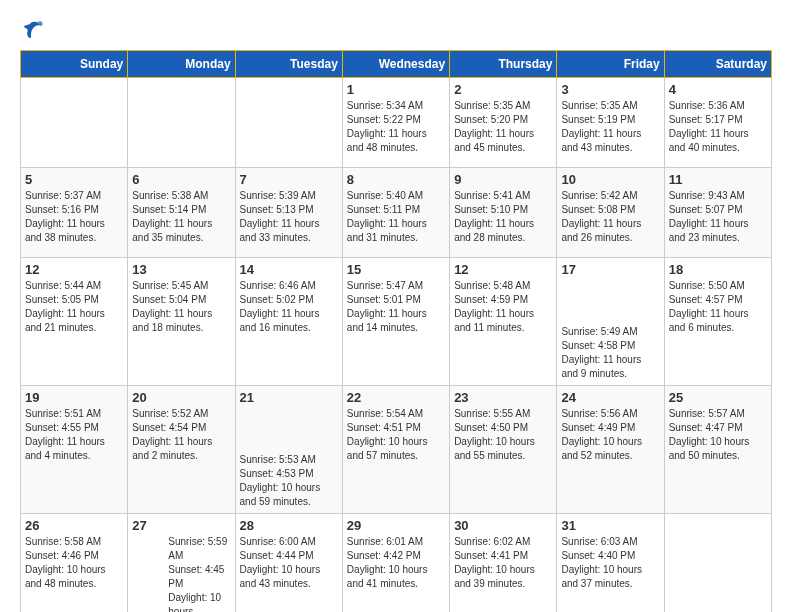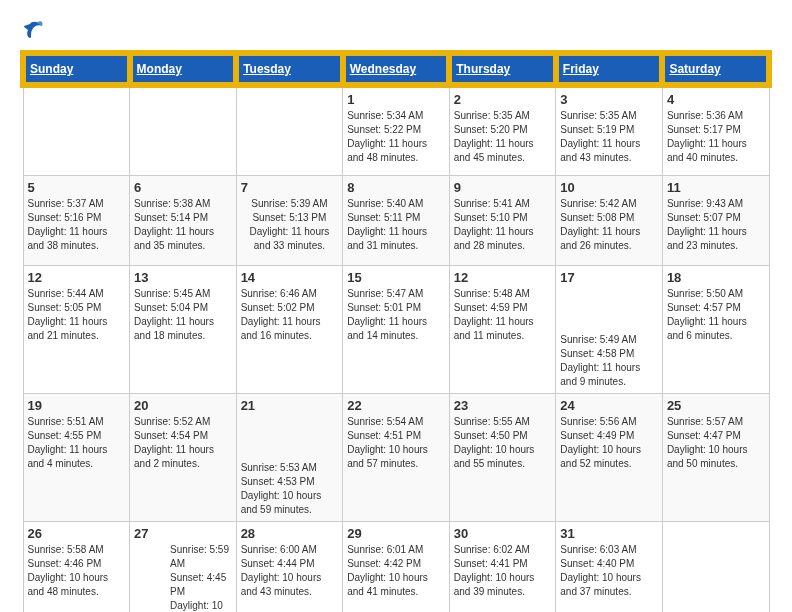--- a/index.html
+++ b/index.html
@@ -46,23 +46,22 @@
       width: 100%;
       border-collapse: collapse;
       table-layout: fixed;
     }
     thead tr th {
       background-color: #1a5eb8;
       color: #fff;
       font-size: 12px;
       font-weight: bold;
       padding: 6px 4px;
-      text-align: left;
-      border: 6px solid #eab308;
-      text-decoration: underline;
+      text-align: right;
+      border: 1px solid #eab308;
     }
     tbody tr td {
       vertical-align: top;
       border: 1px solid #ccc;
       padding: 4px;
       height: 90px;
       font-size: 10px;
       color: #333;
       background: #fff;
     }
@@ -160,21 +159,21 @@
         </td>
         <td>
           <div class="day-number">6</div>
           <div class="day-info" style="white-space: pre-line;">Sunrise: 5:38 AM
 Sunset: 5:14 PM
 Daylight: 11 hours
 and 35 minutes.</div>
         </td>
         <td>
           <div class="day-number">7</div>
-          <div class="day-info" style="white-space: pre-line; text-align: center;">Sunrise: 5:39 AM
+          <div class="day-info" style="white-space: pre-line;">Sunrise: 5:39 AM
 Sunset: 5:13 PM
 Daylight: 11 hours
 and 33 minutes.</div>
         </td>
         <td>
           <div class="day-number">8</div>
           <div class="day-info" style="white-space: pre-line;">Sunrise: 5:40 AM
 Sunset: 5:11 PM
 Daylight: 11 hours
 and 31 minutes.</div>

